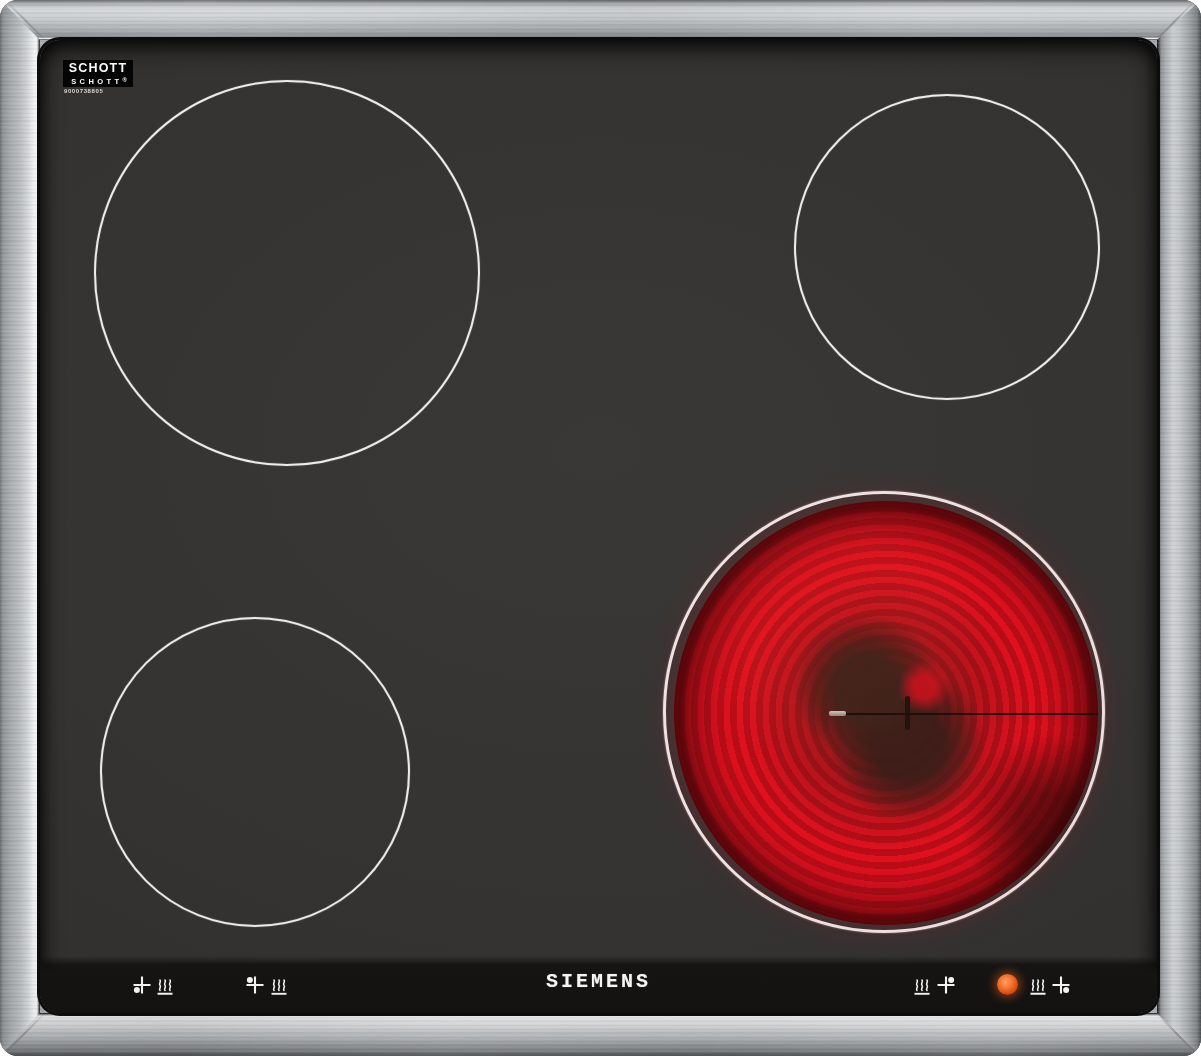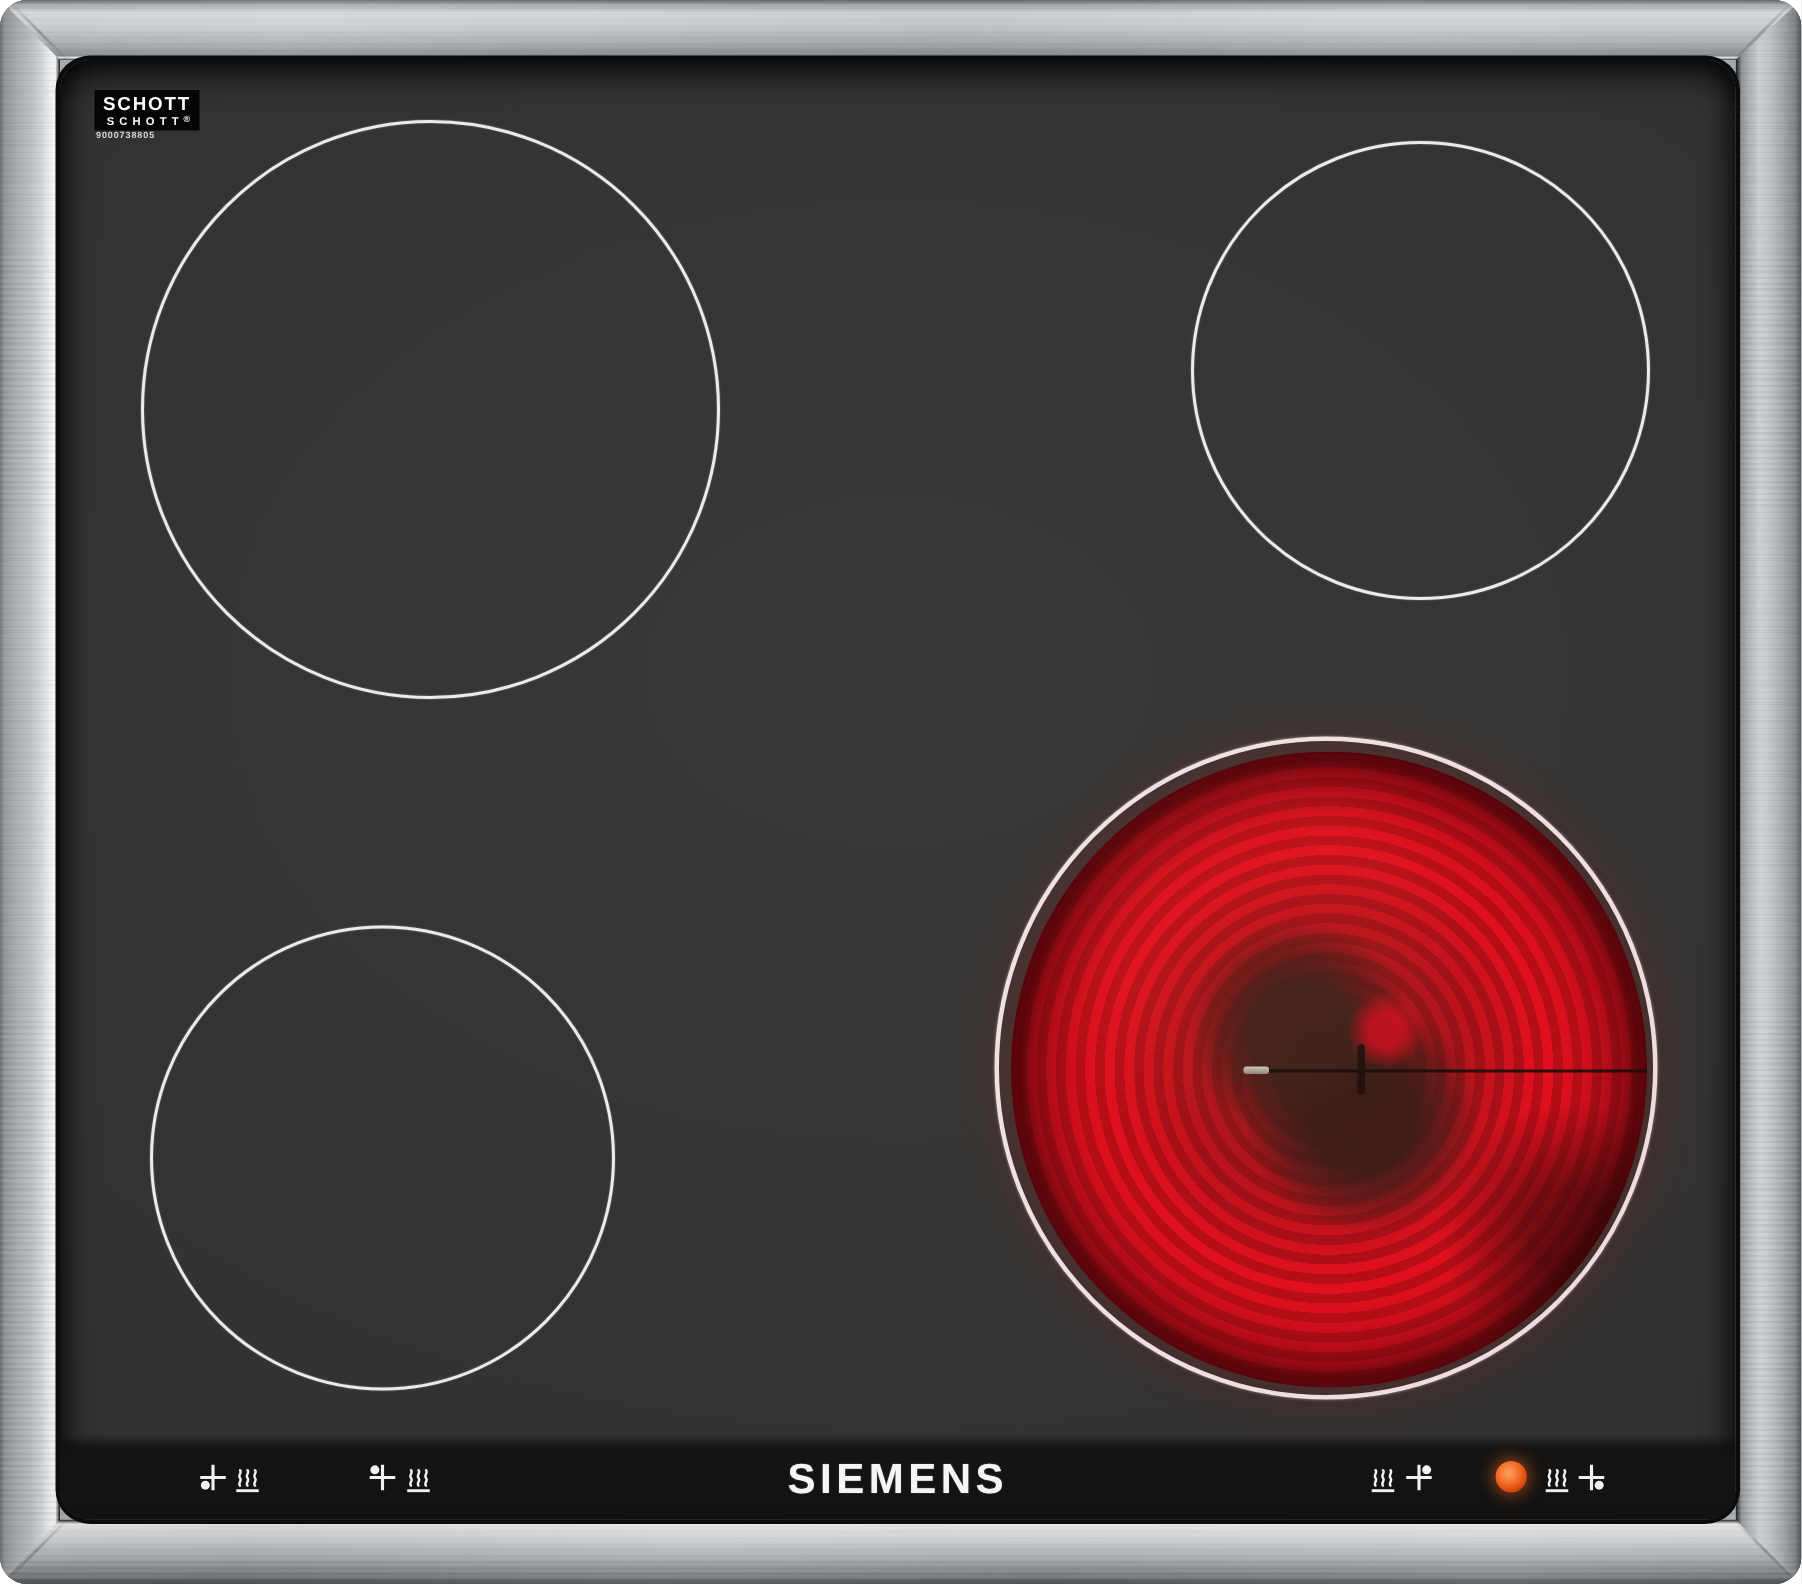--- a/index.html
+++ b/index.html
@@ -81,22 +81,22 @@
   .icon-group{position:absolute;top:19px;display:flex;align-items:center;}
   .g1{left:92px;gap:4px;}
   .g2{left:205px;gap:5px;}
   .g3{left:873px;gap:5px;}
   .g4{left:989px;gap:4px;}
   .icon-group svg{display:block;}
   .led{position:absolute;left:957px;top:18px;width:21px;height:21px;border-radius:50%;
     background:radial-gradient(circle at 42% 38%, #ffa263 0%, #f4712c 38%, #e0500f 62%, #a23307 88%, #7c2605 100%);
     box-shadow:0 0 9px 3px rgba(235,95,28,.45);}
   .wordmark{position:absolute;left:50%;top:16px;transform:translateX(-50%);
-    color:#f5f5f5;font-size:28px;font-weight:bold;letter-spacing:3px;line-height:1;
-    text-shadow:0 0 1px rgba(255,255,255,.4);}
+    color:#f5f5f5;font-size:20px;font-weight:bold;letter-spacing:3px;line-height:1;
+    text-shadow:0 0 1px rgba(255,255,255,.4);font-family:Liberation Mono, monospace;}
 </style>
 </head>
 <body>
 
 <div class="stage">
   <div class="appliance">
 
     <div class="fside f-top"></div>
     <div class="fside f-bottom"></div>
     <div class="fside f-left"></div>

